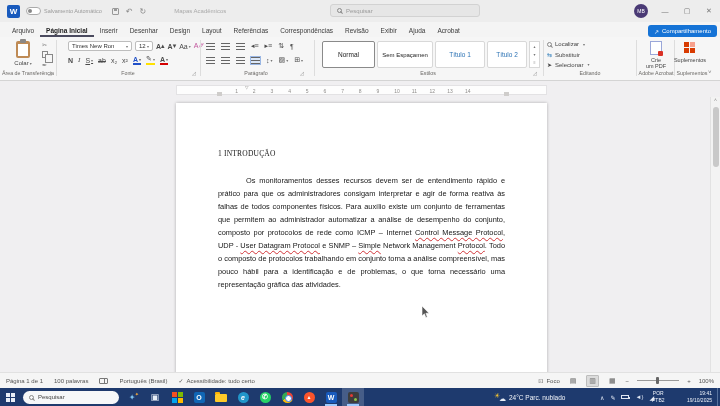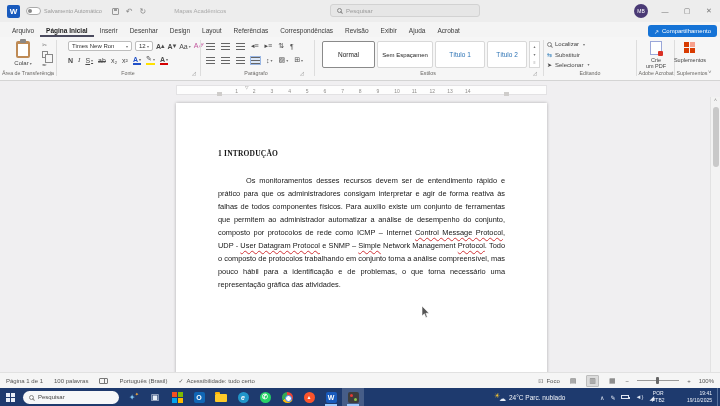--- a/index.html
+++ b/index.html
@@ -82,21 +82,21 @@
           }
   .rnum{position:absolute;top:2px;font-size:5px;color:#8f8d8b;}
   .rmark{position:absolute;width:5px;height:4px;background:#cfcdcb;top:6px;}
   .rtri{position:absolute;top:-1px;font-size:4.5px;color:#8f8d8b;}
   .vruler{position:absolute;left:3px;top:104px;width:5px;height:262px;
           background:repeating-linear-gradient(to bottom,#c6c4c2 0 1px,transparent 1px 9px);}
 
   
   .canvas{left:0;top:97px;width:720px;height:275px;background:#f0eff1;overflow:hidden;}
   .page{position:absolute;left:176px;top:6px;width:371px;height:300px;background:#fff;box-shadow:0 0 3px rgba(0,0,0,.28);}
-  .doc-head{margin:46px 42px 0;font-family:"Liberation Serif",serif;font-weight:bold;font-size:7.5px;color:#161616;letter-spacing:.2px;}
+  .doc-head{margin:46px 42px 0;font-family:"Liberation Serif",serif;font-weight:normal;font-size:7.5px;color:#161616;letter-spacing:.2px;}
   .doc-para{margin:16px 42px 0;font-family:"Liberation Serif",serif;font-size:7.4px;line-height:13px;
             text-align:justify;text-indent:28px;color:#161616;}
   .sp{text-decoration:underline;text-decoration-style:wavy;text-decoration-color:var(--squig);
       text-decoration-thickness:.8px;text-underline-offset:1.5px;}
   .cursor{position:absolute;left:421px;top:209px;}
   .scrollbar{position:absolute;right:0;top:0;width:10px;height:275px;background:#f3f3f3;border-left:1px solid #e2e2e2;
              display:flex;flex-direction:column;align-items:center;font-size:5px;color:#8a8a8a;}
   .thumb{width:6px;height:60px;background:#c9c9c9;border-radius:3px;margin-top:4px;}
 
   

